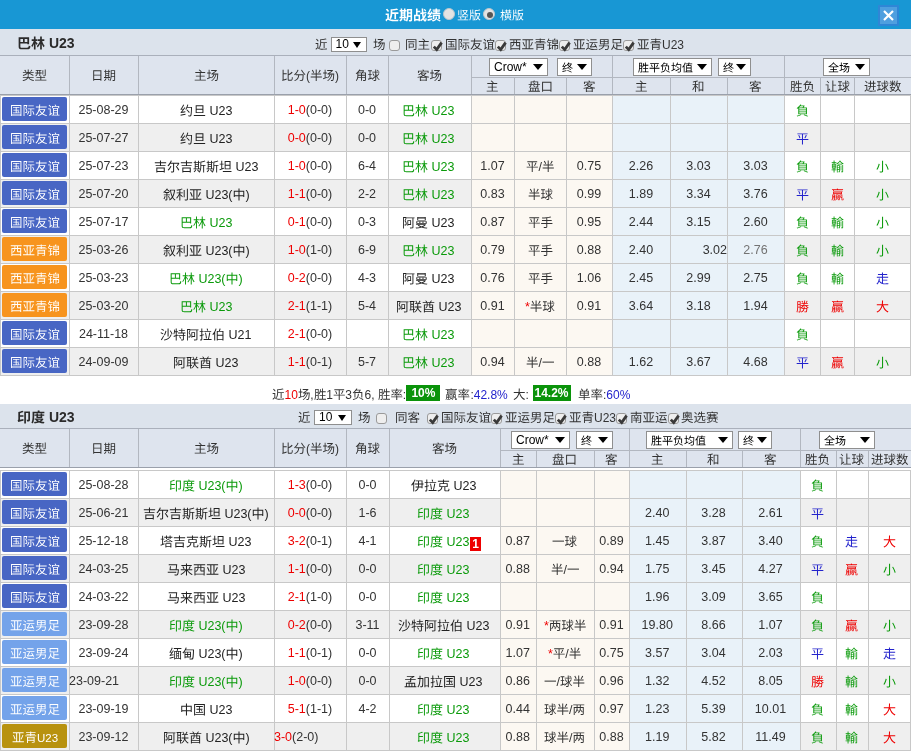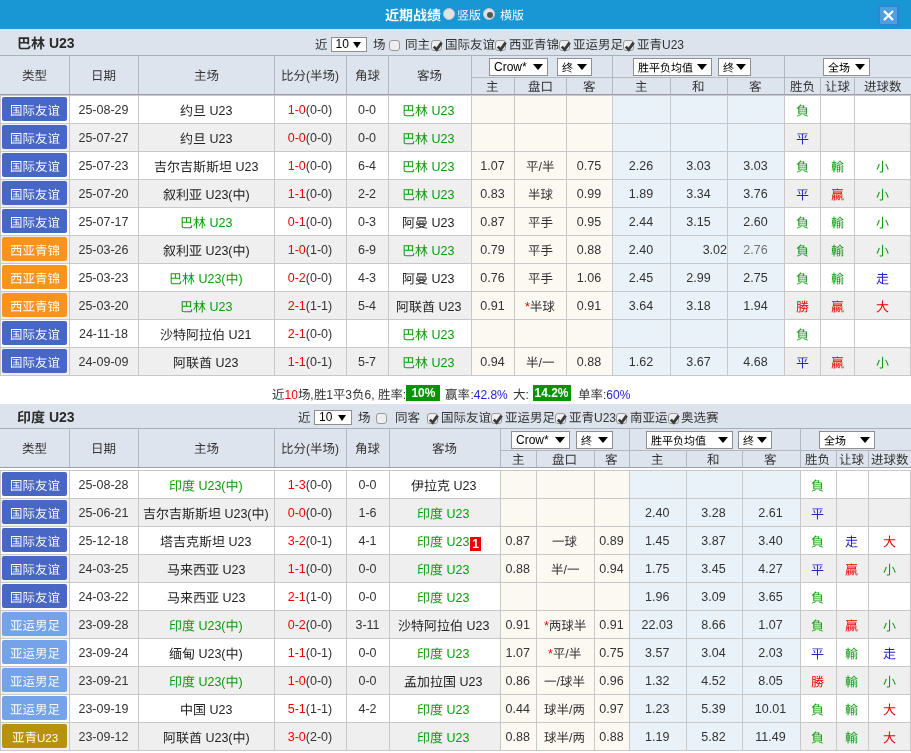--- a/index.html
+++ b/index.html
@@ -1520,21 +1520,21 @@
 <div style="left:500px;top:611.3px;width:35.5px;height:28px;line-height:28px;font-size:12.5px;color:#333333;text-align:center;white-space:nowrap">0.91</div>
 <svg class="t" style="left:543.6px;top:619.0px;width:42.4px;height:12.5px" viewBox="0 -880 3389 1000">
       <g transform="scale(1,-1)" fill="#333333">
         <use href="#r4E24" x="389"></use>
         <use href="#r7403" x="1389"></use>
         <use href="#r534A" x="2389"></use>
       </g>
       <text x="0" y="0" font-size="1000" fill="#ee0000">*</text>
     </svg>
 <div style="left:594px;top:611.3px;width:35px;height:28px;line-height:28px;font-size:12.5px;color:#333333;text-align:center;white-space:nowrap">0.91</div>
-<div style="left:629px;top:611.3px;width:56.5px;height:28px;line-height:28px;font-size:12.5px;color:#333333;text-align:center;white-space:nowrap">22.03</div>
+<div style="left:629px;top:611.3px;width:56.5px;height:28px;line-height:28px;font-size:12.5px;color:#333333;text-align:center;white-space:nowrap">19.80</div>
 <div style="left:685.5px;top:611.3px;width:56px;height:28px;line-height:28px;font-size:12.5px;color:#333333;text-align:center;white-space:nowrap">8.66</div>
 <div style="left:741.5px;top:611.3px;width:58px;height:28px;line-height:28px;font-size:12.5px;color:#333333;text-align:center;white-space:nowrap">1.07</div>
 <svg class="t" style="left:811.0px;top:618.8px;width:13.0px;height:13.0px" viewBox="0 -880 1000 1000">
       <g transform="scale(1,-1)" fill="#0a9a0a">
         <use href="#r8CA0" x="0"></use>
       </g>
     </svg>
 <svg class="t" style="left:845.2px;top:618.8px;width:13.0px;height:13.0px" viewBox="0 -880 1000 1000">
       <g transform="scale(1,-1)" fill="#ee0000">
         <use href="#r8D0F" x="0"></use>
@@ -1603,21 +1603,21 @@
     </svg>
 <div style="left:2px;top:668px;width:65px;height:24px;background:#74a3ea;border-radius:2px"></div>
 <svg class="t" style="left:9.5px;top:675.0px;width:50.0px;height:12.5px" viewBox="0 -880 4000 1000">
       <g transform="scale(1,-1)" fill="#fff">
         <use href="#r4E9A" x="0"></use>
         <use href="#r8FD0" x="1000"></use>
         <use href="#r7537" x="2000"></use>
         <use href="#r8DB3" x="3000"></use>
       </g>
     </svg>
-<div style="left:69px;top:667.3px;width:69px;height:28px;line-height:28px;font-size:12.5px;color:#333333;text-align:center;white-space:nowrap">23-09-21</div>
+<div style="left:69px;top:667.3px;width:69px;height:28px;line-height:28px;font-size:12.5px;color:#333333;white-space:nowrap">23-09-21</div>
 <svg class="t" style="left:169.1px;top:674.8px;width:73.7px;height:13.0px" viewBox="0 -880 5671 1000">
       <g transform="scale(1,-1)" fill="#0a9a0a">
         <use href="#r5370" x="0"></use>
         <use href="#r5EA6" x="1000"></use>
         <use href="#r4E2D" x="4351"></use>
       </g>
       <text x="2000" y="0" font-size="962" fill="#0a9a0a">&nbsp;U23(</text>
       <text x="5351" y="0" font-size="962" fill="#0a9a0a">)</text>
     </svg>
 <div style="left:274px;top:667.3px;width:72px;height:28px;line-height:28px;font-size:12.5px;color:#333333;text-align:center;white-space:nowrap"><span style="color:#ee0000">1-0</span><span style="color:#333333">(0-0)</span></div>
@@ -1725,21 +1725,21 @@
 <svg class="t" style="left:162.6px;top:730.8px;width:86.7px;height:13.0px" viewBox="0 -880 6671 1000">
       <g transform="scale(1,-1)" fill="#222">
         <use href="#r963F" x="0"></use>
         <use href="#r8054" x="1000"></use>
         <use href="#r914B" x="2000"></use>
         <use href="#r4E2D" x="5351"></use>
       </g>
       <text x="3000" y="0" font-size="962" fill="#222">&nbsp;U23(</text>
       <text x="6351" y="0" font-size="962" fill="#222">)</text>
     </svg>
-<div style="left:274px;top:723.3px;width:72px;height:28px;line-height:28px;font-size:12.5px;color:#333333;text-align:center;white-space:nowrap"><span style="color:#ee0000">3-0</span><span style="color:#333333">(2-0)</span></div>
+<div style="left:274px;top:723.3px;width:72px;height:28px;line-height:28px;font-size:12.5px;color:#333333;white-space:nowrap"><span style="color:#ee0000">3-0</span><span style="color:#333333">(2-0)</span></div>
 <svg class="t" style="left:417.3px;top:730.8px;width:52.4px;height:13.0px" viewBox="0 -880 4031 1000">
       <g transform="scale(1,-1)" fill="#0a9a0a">
         <use href="#r5370" x="0"></use>
         <use href="#r5EA6" x="1000"></use>
       </g>
       <text x="2000" y="0" font-size="962" fill="#0a9a0a">&nbsp;U23</text>
     </svg>
 <div style="left:500px;top:723.3px;width:35.5px;height:28px;line-height:28px;font-size:12.5px;color:#333333;text-align:center;white-space:nowrap">0.88</div>
 <svg class="t" style="left:544.3px;top:731.0px;width:41.0px;height:12.5px" viewBox="0 -880 3278 1000">
       <g transform="scale(1,-1)" fill="#333333">

